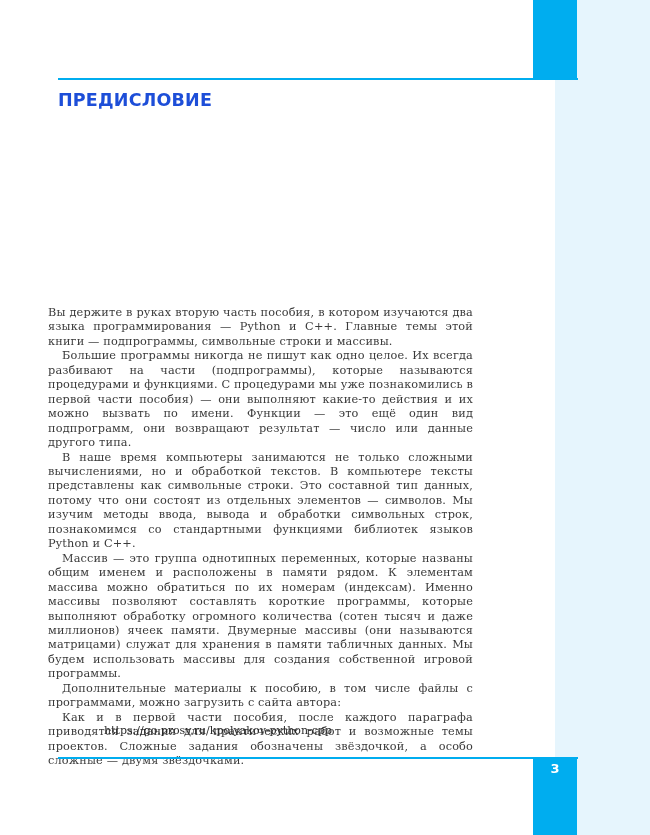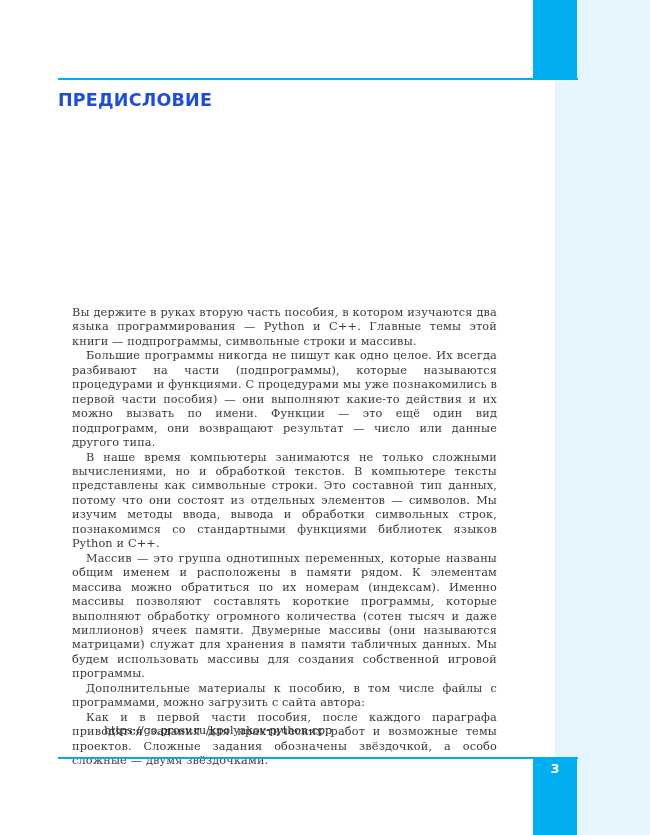--- a/index.html
+++ b/index.html
@@ -23,21 +23,21 @@
   .top-rule {
     position:absolute; left:58px; top:78px; width:520px; height:2px;
     background:#00adef;
   }
   .title {
     position:absolute; left:58px; top:90px;
     font-family:"DejaVu Sans", sans-serif; font-weight:bold;
     font-size:17.5px; color:#1d4ed8; letter-spacing:0.2px;
   }
   .body-text {
-    position:absolute; left:72px; top:306px; width:425px;
+    position:absolute; left:48px; top:306px; width:425px;
     font-size:11.3px; line-height:14.45px; color:#3a3a3a;
     text-align:justify; letter-spacing:0.15px;
   }
   .body-text p { margin:0; text-indent:14px; }
   .body-text p.first { text-indent:0; }
   .url {
     position:absolute; left:72px; top:724px;
     font-family:"DejaVu Serif", serif; font-weight:normal;
     font-size:11px; color:#2a2a2a;margin-left:32px;
   }

